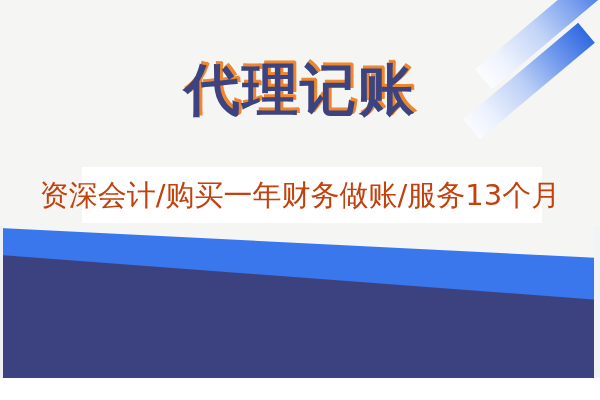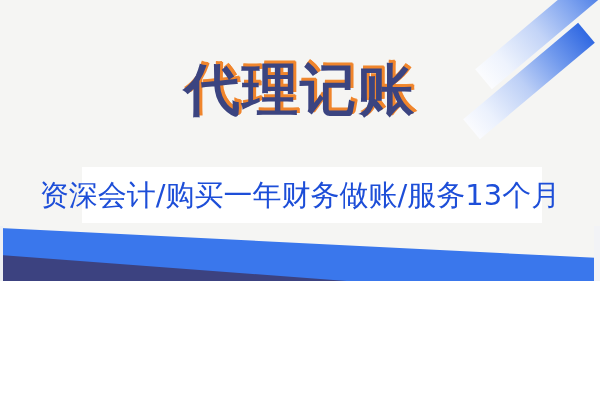--- a/index.html
+++ b/index.html
@@ -10,21 +10,21 @@
   body {
     width: 600px;
     height: 400px;
     overflow: hidden;
     font-family: "Liberation Sans", "DejaVu Sans", sans-serif;
   }
 
   #banner {
     position: relative;
     width: 600px;
-    height: 281px;
+    height: 378px;
     background: #f5f5f3;
     overflow: hidden;
   }
 
   
   .stripe {
     position: absolute;
     height: 26px;
     width: 150px;
     transform-origin: 50% 50%;
@@ -88,21 +88,21 @@
   #subtitle-text {
     position: absolute;
     top: 168px;
     left: 0;
     width: 600px;
     text-align: center;
     font-family: "DejaVu Sans", "Liberation Sans", sans-serif;
     font-size: 29px;
     line-height: 54px;
     font-weight: normal;
-    color: #1d4ed8;
+    color: #c2410c;
     white-space: nowrap;
     letter-spacing: 0px;
   }
 
   
   #band-blue {
     position: absolute;
     left: 0;
     top: 0;
     width: 600px;

